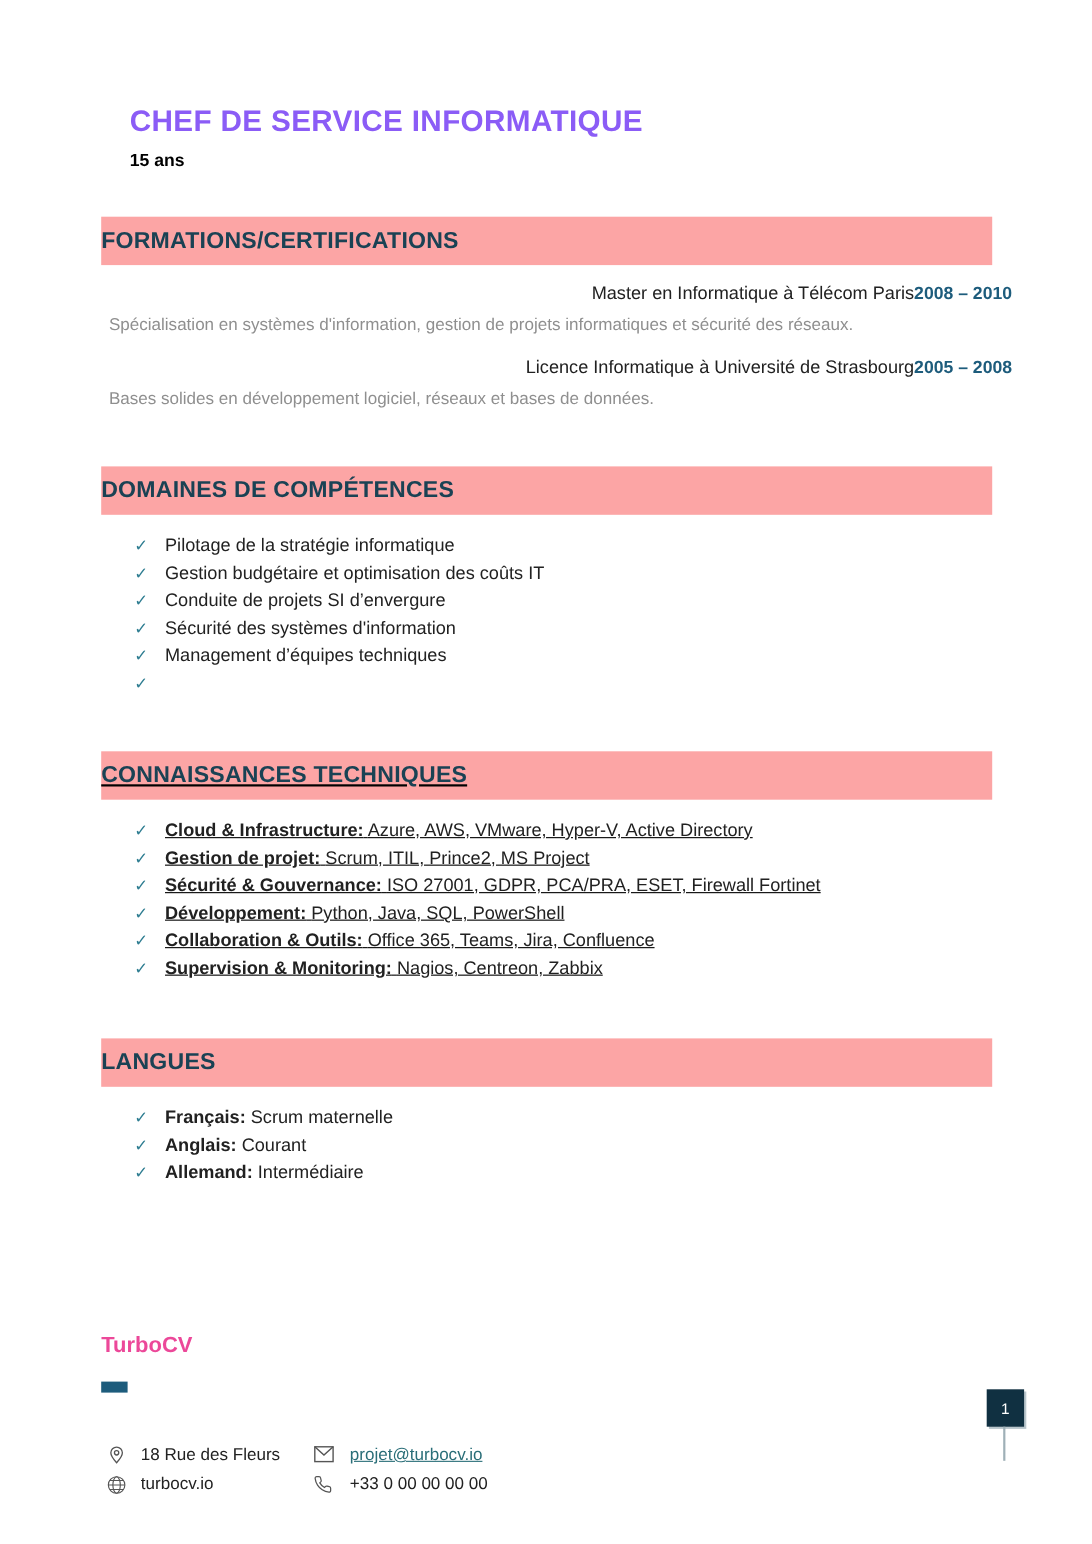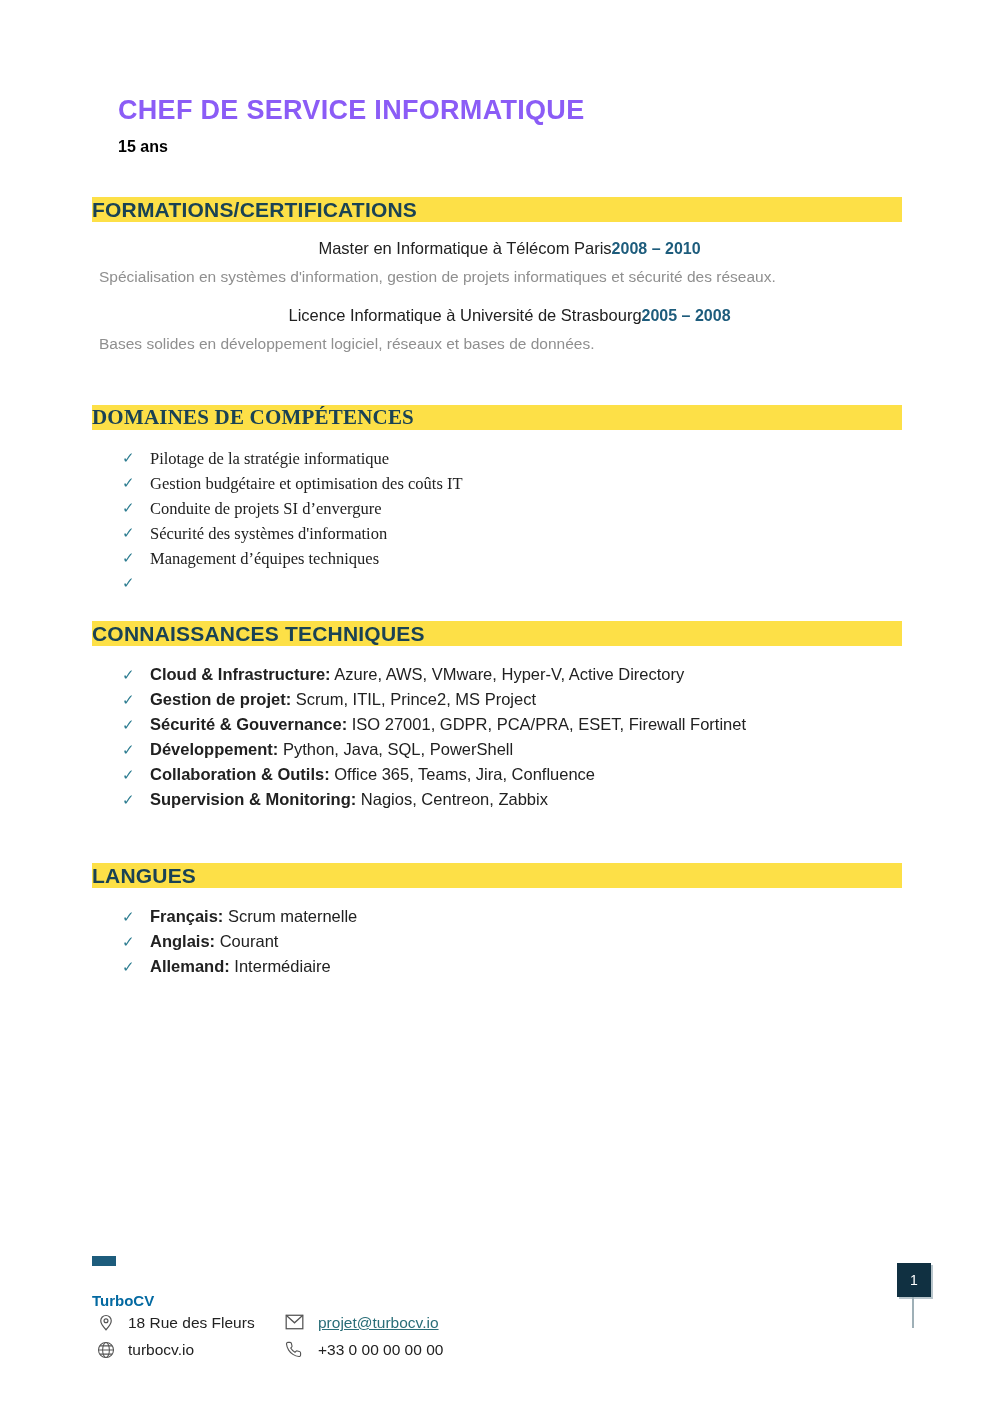--- a/index.html
+++ b/index.html
@@ -33,34 +33,34 @@
   }
   .experience {
     margin: 12px 0 0 26px;
     font-size: 16px; font-weight: 700;
     color: #000000;
   }
 
   
   .content { margin-left: 92px; width: 828px; }
   .sec-bar {
-    width: 810px; height: 25px;
-    background: #fde047;
+    width: 810px; height: 44px;
+    background: #fca5a5;
     display: flex; align-items: center;
     font-size: 21px; font-weight: 800;
     color: #1a4254; letter-spacing: 0.2px;
   }
   .sec-formations { margin-top: 41px; }
-  .sec-competences { margin-top: 49px; font-family: Liberation Serif, serif; }
-  .sec-connaissances { margin-top: 50px; }
+  .sec-competences { margin-top: 49px; }
+  .sec-connaissances { margin-top: 74px; text-decoration: underline; }
   .sec-langues { margin-top: 51px; }
 
   .entry { margin-top: 17px; }
   .entry-head {
-    display: flex; justify-content: center; align-items: baseline;
+    display: flex; justify-content: flex-end; align-items: baseline;
     padding-left: 7px;
   }
   .entry-title { font-size: 16.5px; color: #212121; }
   .entry-dates { font-size: 16px; font-weight: 800; color: #1d5c7c; }
   .entry-desc {
     padding-left: 7px; margin-top: 6px;
     font-size: 15.5px; line-height: 25px;
     color: #8f8f8f; max-width: 700px;
   }
 
@@ -76,22 +76,22 @@
     color: #2e7d91; font-size: 15px;
   }
   .lbl { font-weight: 800; }
 
   
   .f-rect {
     position: absolute; left: 92px; top: 1256px;
     width: 24px; height: 10px; background: #1d5c7c;
   }
   .f-brand {
-    position: absolute; left: 92px; top: 1292px;
-    font-size: 15px; font-weight: 800; color: #0369a1;
+    position: absolute; left: 92px; top: 1212px;
+    font-size: 20px; font-weight: 800; color: #ec4899;
   }
   .f-grid {
     position: absolute; left: 97px; top: 1314px;
     display: grid;
     grid-template-columns: 31px 157px 33px auto;
     row-gap: 9px; align-items: center;
     font-size: 15.5px; color: #222222;
   }
   .f-grid .ficon { width: 18px; height: 18px; color: #555555; }
   .f-grid svg { display: block; }

